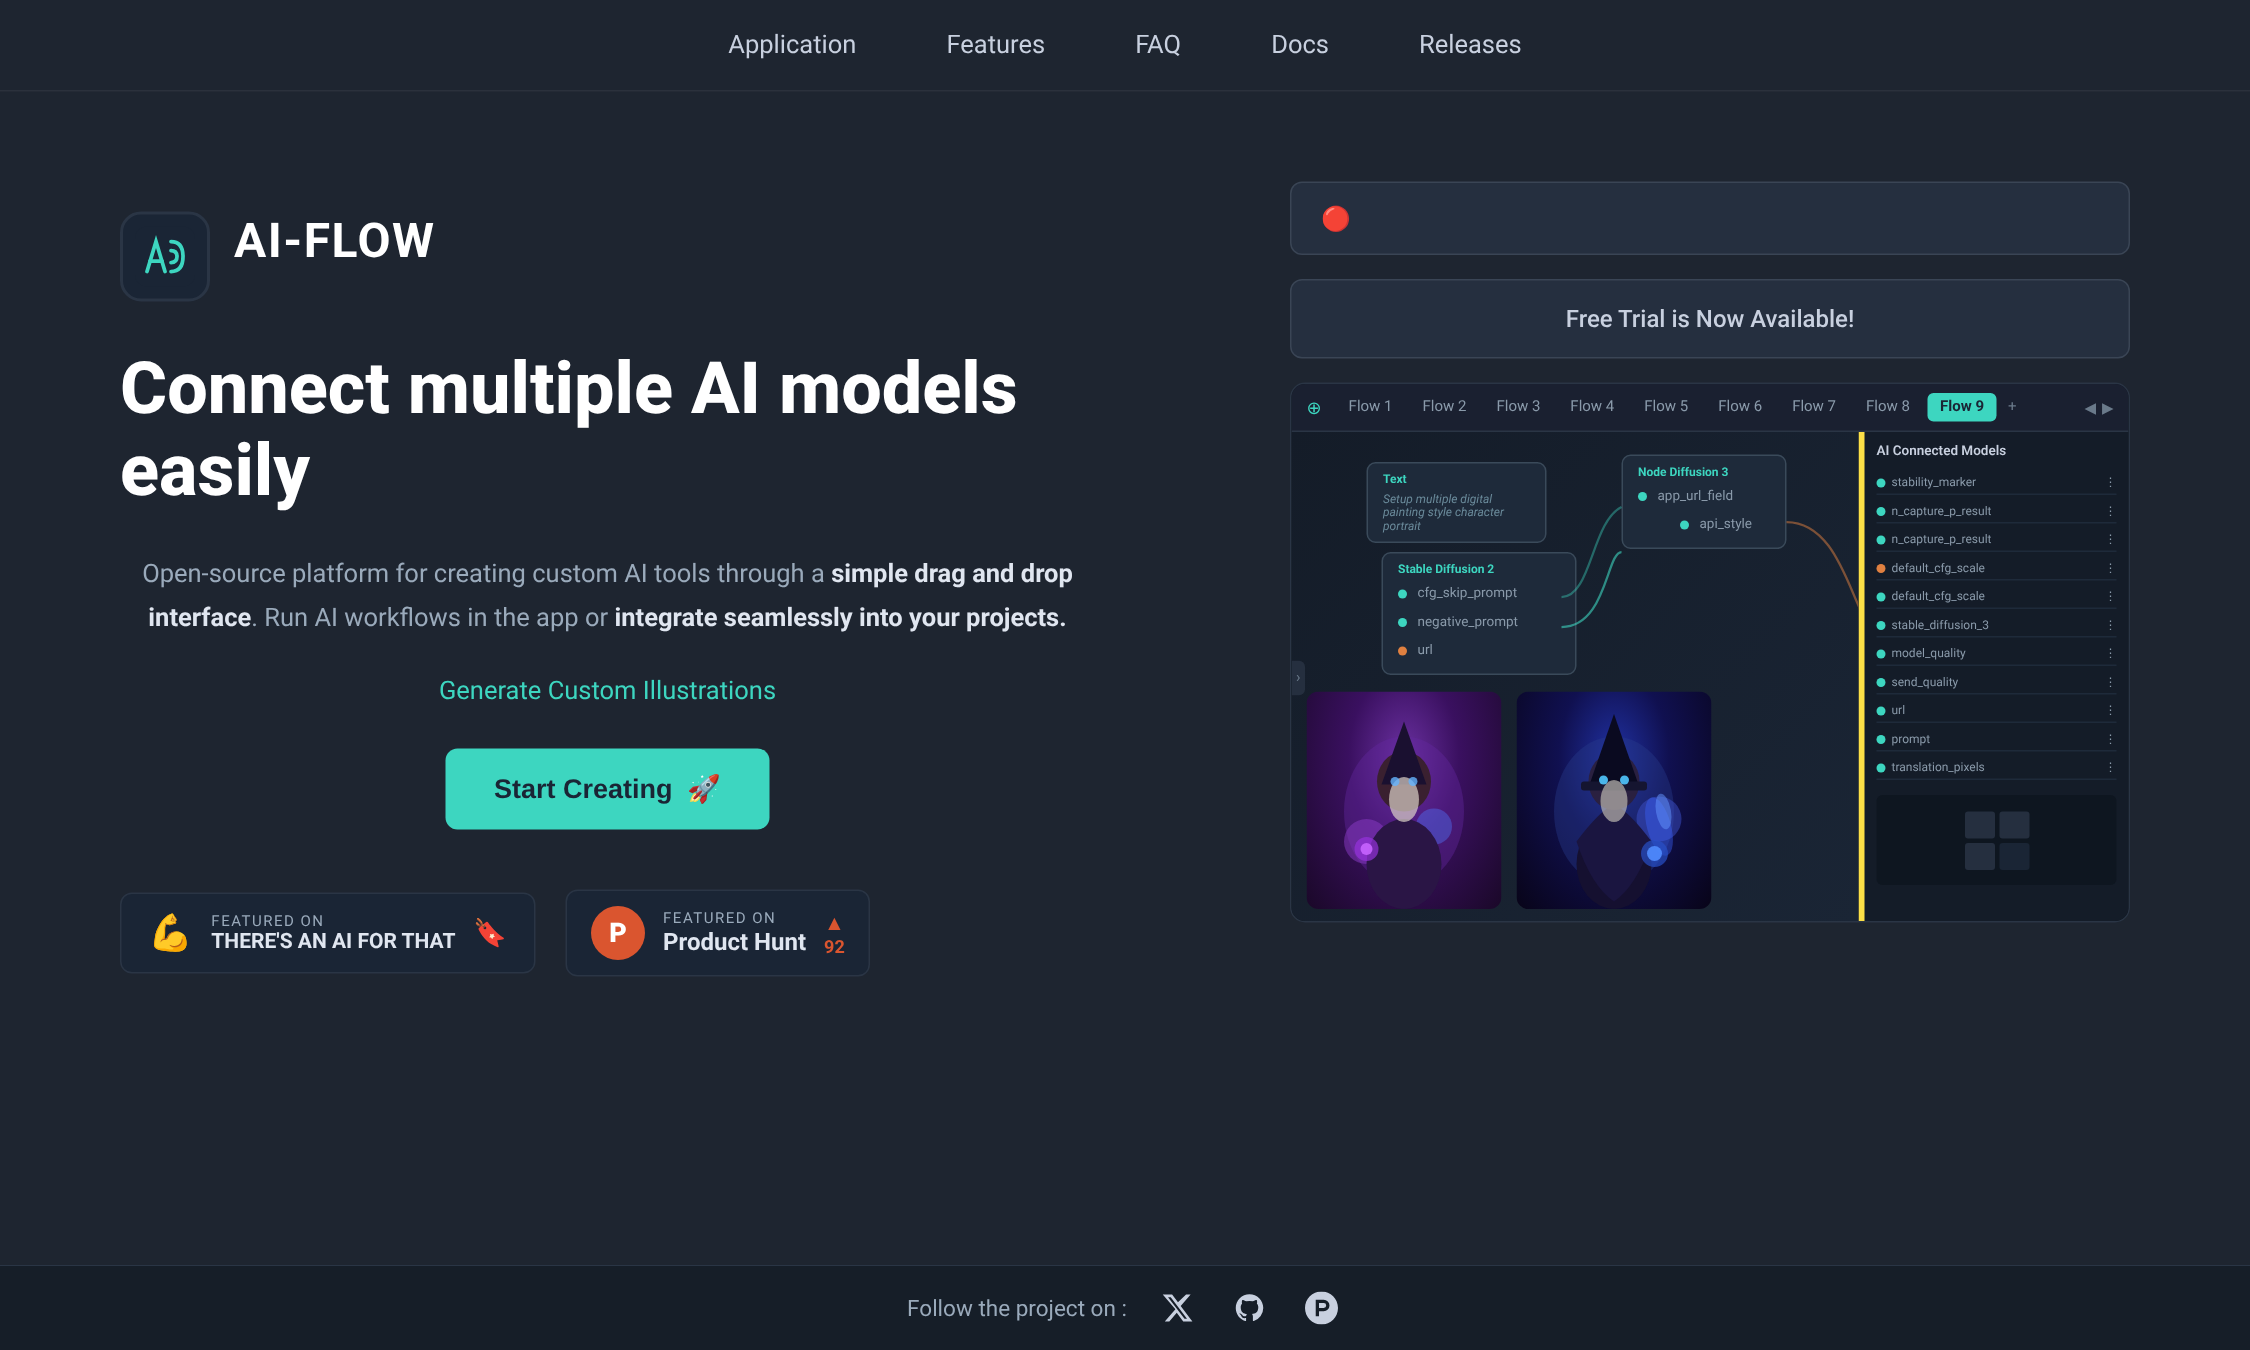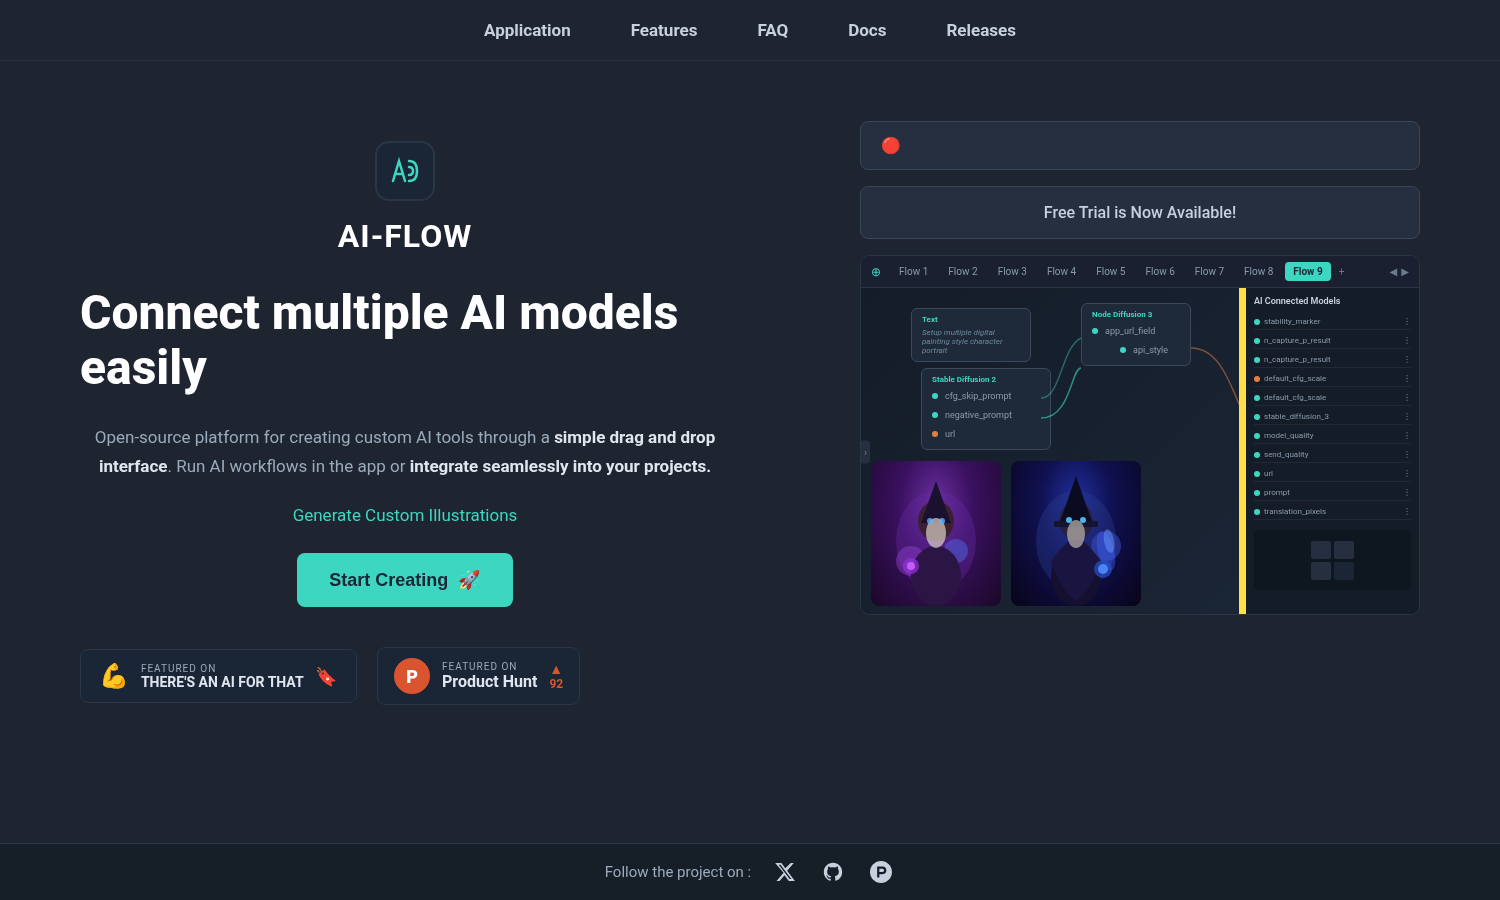--- a/index.html
+++ b/index.html
@@ -20,45 +20,42 @@
       gap: 60px;
       padding: 20px 0;
       background-color: #1e2530;
       border-bottom: 1px solid rgba(255,255,255,0.06);
     }
     nav a {
       color: #c8d0df;
       text-decoration: none;
       font-size: 17px;
       cursor: pointer;
-      font-weight: bold;
     }
 
     
     .hero {
       display: flex;
       align-items: flex-start;
       justify-content: space-between;
       padding: 60px 80px 40px 80px;
       gap: 40px;
     }
 
     
     .hero-left {
       flex: 1;
       max-width: 650px;
       padding-top: 20px;
     }
 
     .logo-row {
       display: flex;
-      align-items: center;
       gap: 16px;
       margin-bottom: 30px;
-      flex-direction: column;
     }
 
     .logo-box {
       width: 60px;
       height: 60px;
       background-color: #1a2535;
       border-radius: 14px;
       display: flex;
       align-items: center;
       justify-content: center;
@@ -335,21 +332,21 @@
       color: #3dd6c0;
       font-size: 8px;
       font-weight: 700;
       margin-bottom: 4px;
     }
 
     
     .ss-panel {
       width: 180px;
       background-color: #141c28;
-      border-left: 7px solid #fde047;
+      border-left: 4px solid #fde047;
       padding: 8px;
       font-size: 8px;
       color: #8a9aaa;
     }
 
     .ss-panel-title {
       color: #c8d0df;
       font-size: 9px;
       margin-bottom: 8px;
       font-weight: 600;

